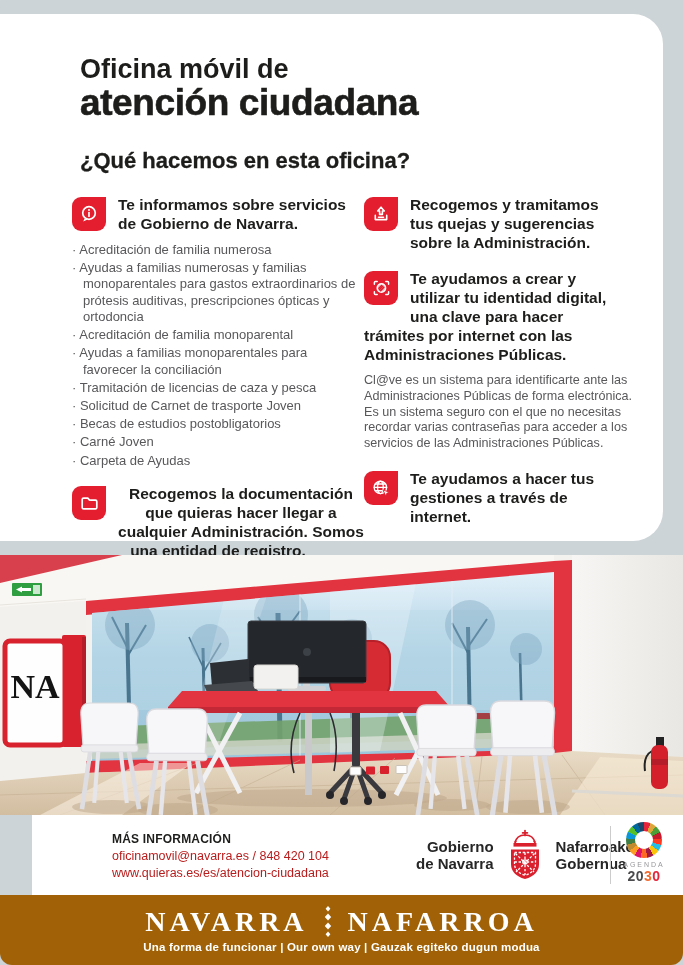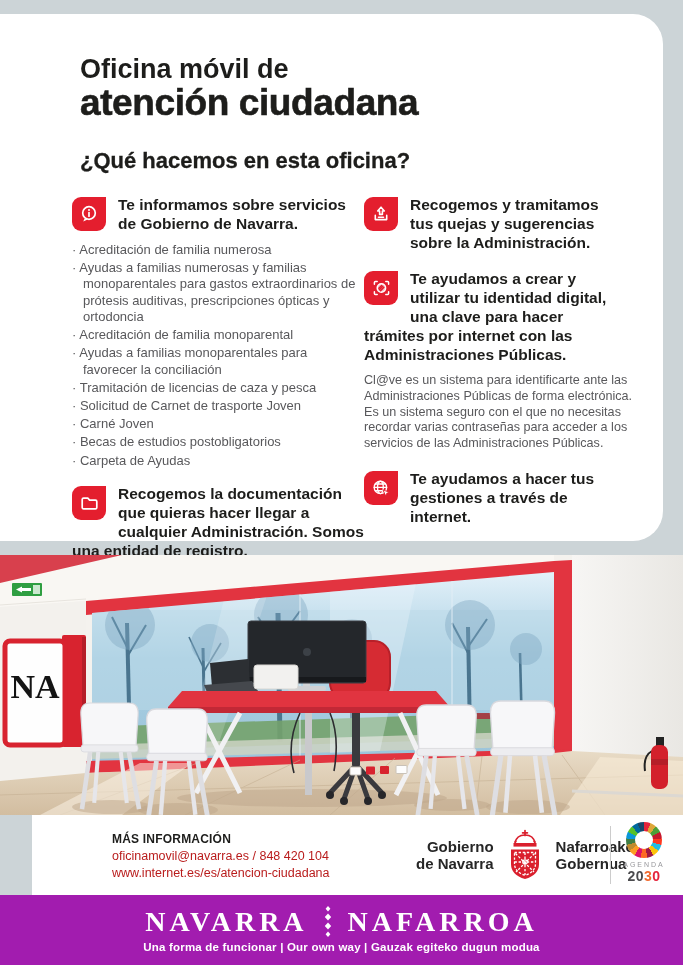--- a/index.html
+++ b/index.html
@@ -1,33 +1,33 @@
 <!DOCTYPE html>
 <html><head>
 <meta charset="utf-8">
 <style>
   html,body { margin:0; padding:0; }
   body { background:#ccd4d7; font-family:"Liberation Sans", sans-serif; }
-  .page { position:relative; width:683px; height:965px; background:#ccd4d7; overflow:hidden; margin:0 auto; }
+  .page { position:relative; width:683px; height:965px; background:#ccd4d7; overflow:hidden; margin:0 auto;border-radius:12px; }
   :root { --red:#e41e2e; --ink:#1d1d1b; --gray:#58585b; }
 
   
   .card { position:absolute; left:0; top:14px; width:663px; height:527px; background:#ffffff;
           border-radius:0 30px 30px 0; box-sizing:border-box; padding:40px 0 0 72px; }
   .t1 { margin-left:8px; font-size:27px; font-weight:700; color:var(--ink); line-height:1.12; }
   .t2 { margin-left:8px; font-size:37px; font-weight:700; color:var(--ink); line-height:1.05;
         letter-spacing:-0.4px; -webkit-text-stroke:0.6px var(--ink); }
   .question { margin:25px 0 0 8px; font-size:22px; font-weight:700; color:var(--ink);
               -webkit-text-stroke:0.3px var(--ink); }
 
   .columns { display:flex; margin-top:21px; }
   .col.left  { width:292px; }
   .col.right { width:270px; }
   .svc { clear:both; }
-  .col.left  .svc + .svc { margin-top:15px; }
+  .col.left  .svc + .svc { margin-top:15px;text-align:center; }
   .col.right .svc + .svc { margin-top:17px; }
   .icn { float:left; width:34px; height:34px; margin:2px 12px 4px 0; background:var(--red);
          border-radius:9px 0 9px 9px; display:flex; align-items:center; justify-content:center; }
   .icn svg { display:block; }
   .svc-head { margin:0; font-size:15.5px; font-weight:700; color:var(--ink); line-height:19px; }
   .col.right .svc-head { padding-right:20px; }
   .bullets { clear:left; margin:9px 0 0; padding:0; list-style:none; font-size:13px;
              line-height:16.2px; color:var(--gray); }
   .bullets li { padding-left:11px; text-indent:-11px; margin-bottom:2px; }
   .bullets li::before { content:"· "; }
@@ -51,21 +51,21 @@
            background:conic-gradient(#E5243B 0 21deg,#DDA63A 0 42deg,#4C9F38 0 64deg,#C5192D 0 85deg,
              #FF3A21 0 106deg,#26BDE2 0 127deg,#FCC30B 0 148deg,#A21942 0 169deg,#FD6925 0 191deg,
              #DD1367 0 212deg,#FD9D24 0 233deg,#BF8B2E 0 254deg,#3F7E44 0 275deg,#0A97D9 0 297deg,
              #56C02B 0 318deg,#00689D 0 339deg,#19486A 0 360deg); }
   .wheel .hole { position:absolute; left:9px; top:9px; width:18px; height:18px; border-radius:50%; background:#fff; }
   .ag-word { margin-top:3px; font-size:7px; letter-spacing:2px; color:#97979b; }
   .ag-year { margin-top:0; font-size:14px; font-weight:700; letter-spacing:0.5px; }
   .ag-year .c-dark { color:#4b4b4e; } .ag-year .c-orange { color:#f26a2e; } .ag-year .c-red { color:#e5243b; }
 
   
-  .brandbar { position:absolute; left:0; top:895px; width:683px; height:70px; background:#a21caf; color:#fff; }
+  .brandbar { position:absolute; left:0; top:895px; width:683px; height:70px; background:#a16207; color:#fff; }
   .wordmark { display:flex; align-items:center; justify-content:center; gap:15px; padding-top:11px;
               font-family:"Liberation Serif", serif; font-weight:700; font-size:28px; letter-spacing:4px; }
   .tagline { margin-top:3px; text-align:center; font-size:11.5px; font-weight:700; letter-spacing:0.2px; }
 </style>
 </head>
 <body>
 
 <div class="page">
 
   <section class="card">
@@ -86,22 +86,22 @@
             </svg>
           </span>
           <p class="svc-head">Te informamos sobre servicios de Gobierno de Navarra.</p>
           <ul class="bullets">
             <li>Acreditación de familia numerosa</li>
             <li>Ayudas a familias numerosas y familias monoparentales para gastos extraordinarios de prótesis auditivas, prescripciones ópticas y ortodoncia</li>
             <li>Acreditación de familia monoparental</li>
             <li>Ayudas a familias monoparentales para favorecer la conciliación</li>
             <li>Tramitación de licencias de caza y pesca</li>
             <li>Solicitud de Carnet de trasporte Joven</li>
+            <li>Becas de estudios postobligatorios</li>
             <li>Carné Joven</li>
-            <li>Becas de estudios postobligatorios</li>
             <li>Carpeta de Ayudas</li>
           </ul>
         </div>
         <div class="svc">
           <span class="icn">
             <svg width="20" height="20" viewBox="0 0 20 20" fill="none" stroke="#fff" stroke-width="1.7" stroke-linecap="round" stroke-linejoin="round">
               <path d="M3.2 6.6 q0-1.4 1.4-1.4 h4.2 l1.8 1.9 h5.8 q1.4 0 1.4 1.4 v6 q0 1.4-1.4 1.4 H4.6 q-1.4 0-1.4-1.4 z"></path>
             </svg>
           </span>
           <p class="svc-head">Recogemos la documentación que quieras hacer llegar a cualquier Administración. Somos una entidad de registro.</p>
@@ -327,21 +327,21 @@
       <rect x="651" y="190" width="17" height="44" rx="7" fill="#d3202b"></rect>
       <rect x="651" y="204" width="17" height="6" fill="#b51e28"></rect>
     </g>
     <path d="M572 236 L683 241" stroke="#dcd8d2" stroke-width="3"></path>
   </svg>
 
   <footer class="info">
     <div class="mi">
       <div class="mi-label">MÁS INFORMACIÓN</div>
       <div class="mi-line">oficinamovil@navarra.es / 848 420 104</div>
-      <div class="mi-line">www.internet.es/es/atencion-ciudadana</div>
+      <div class="mi-line">www.quieras.es/es/atencion-ciudadana</div>
     </div>
 
     <div class="gov">
       <div class="gov-txt gov-l">
         <div>Gobierno</div>
         <div>de Navarra</div>
       </div>
       <svg width="46" height="54" viewBox="0 0 46 54">
         <g stroke="#da1f2d" fill="none" stroke-width="1.7" stroke-linecap="round">
           <path d="M13 15 q1.5 -8 10 -8 q8.5 0 10 8"></path>

